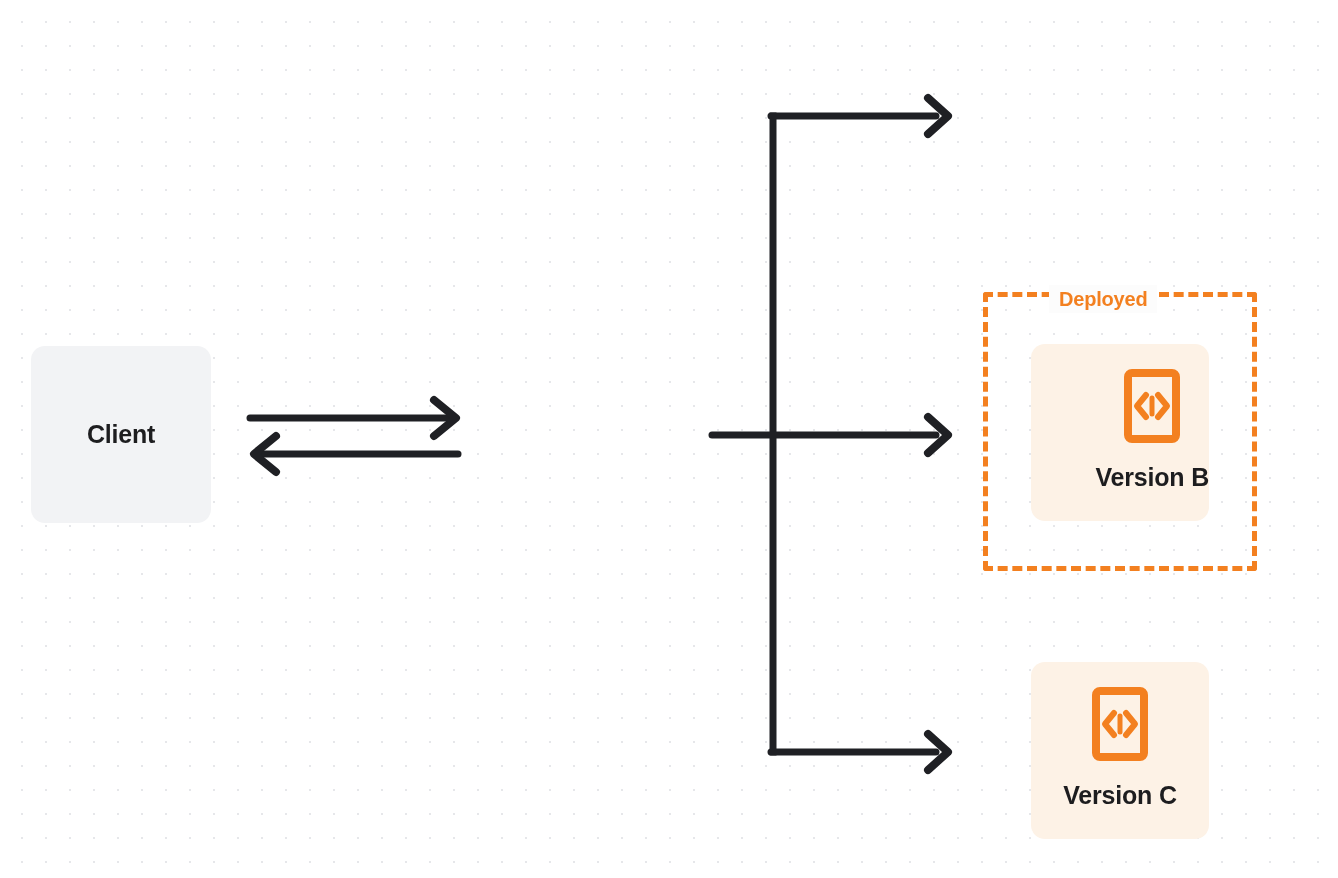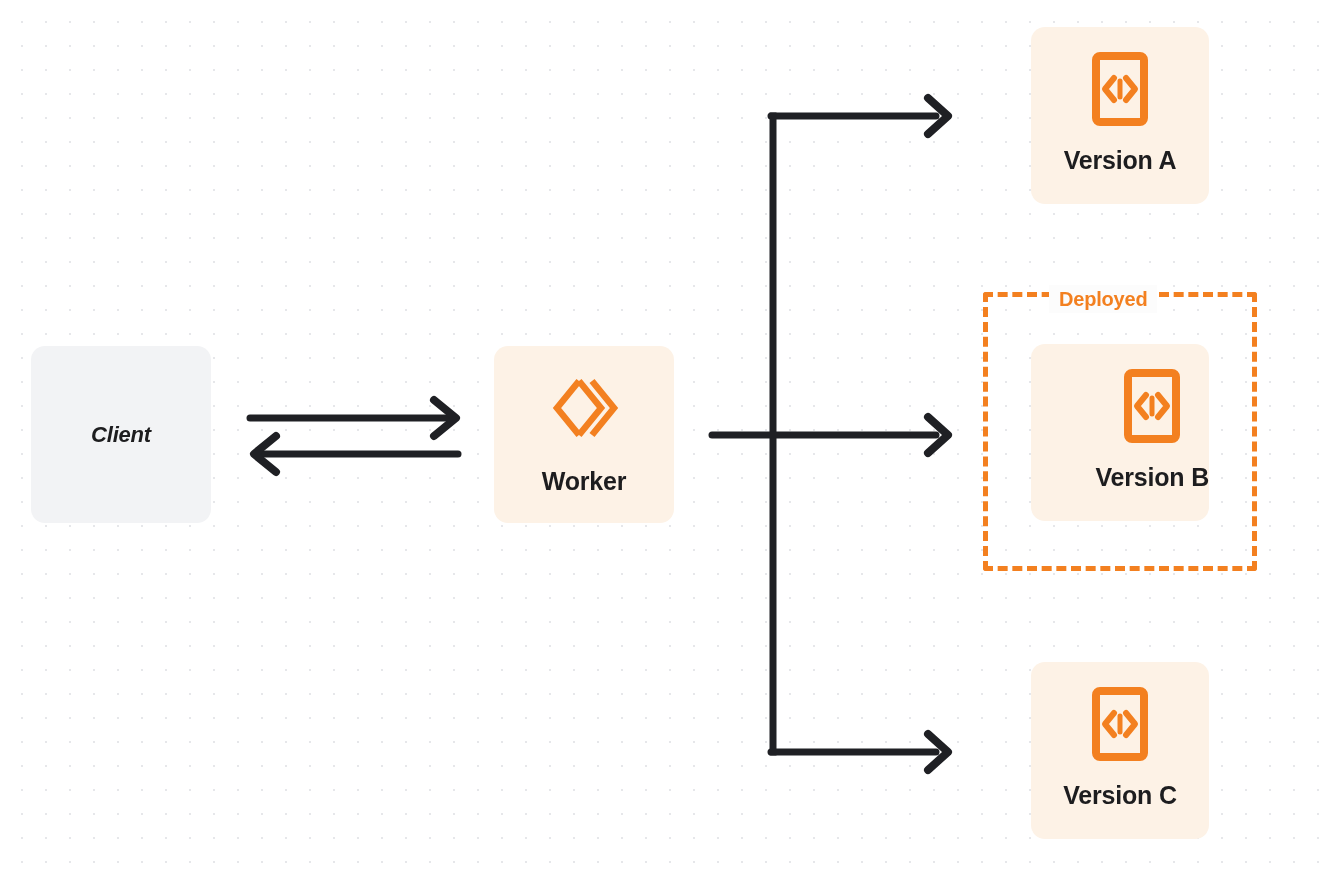--- a/index.html
+++ b/index.html
@@ -34,21 +34,21 @@
     color: #1d1d1f;
     letter-spacing: -0.2px;
     white-space: nowrap;
   }
 
   #client-node {
     left: 31px;  top: 346px;
     width: 180px; height: 177px;
     background: #f2f3f5;
   }
-  #client-node .node-label { font-size: 22px; font-style: italic; }
+  #client-node .node-label { font-size: 25px; }
 
   #worker-node {
     left: 494px; top: 346px;
     width: 180px; height: 177px;
     background: #fdf2e6;
   }
   .worker-inner {
     display: flex; flex-direction: column;
     align-items: center; justify-content: center;
     gap: 16px;
@@ -149,49 +149,21 @@
     <g>
       <path d="M 771 752 L 936 752" fill="none" stroke="#1f2024" stroke-width="7" stroke-linecap="round"></path>
       <path d="M 928 734 L 948 752 L 928 770" fill="none" stroke="#1f2024" stroke-width="8" stroke-linecap="round" stroke-linejoin="round"></path>
     </g>
   </svg>
 
   <div class="node" id="client-node">
     <span class="node-label">Client</span>
   </div>
 
-  <div class="node" id="worker-node">
-    <div class="worker-inner">
-      <span>
-        <svg width="78" height="78" viewBox="0 0 78 78" xmlns="http://www.w3.org/2000/svg">
 
-          <path d="M 34 12 L 12 39 L 34 66" fill="none" stroke="#f38020" stroke-width="6.5" stroke-linejoin="miter" stroke-linecap="butt"></path>
-
-          <path d="M 34 12 L 56 39 L 34 66" fill="none" stroke="#f38020" stroke-width="6.5" stroke-linejoin="miter" stroke-linecap="butt"></path>
-
-          <path d="M 47 12 L 69 39 L 47 66" fill="none" stroke="#f38020" stroke-width="6.5" stroke-linejoin="miter" stroke-linecap="butt"></path>
-        </svg>
-      </span>
-      <span class="node-label">Worker</span>
-    </div>
-  </div>
-
-  <div class="node version-node" id="version-a-node">
-    <div class="version-inner">
-      <span>
-        <svg width="56" height="74" viewBox="0 0 56 74" xmlns="http://www.w3.org/2000/svg">
-          <rect x="4" y="4" width="48" height="66" rx="4" ry="4" fill="none" stroke="#f38020" stroke-width="8"></rect>
-          <path d="M 22 26 L 13 37 L 22 48" fill="none" stroke="#f38020" stroke-width="6" stroke-linecap="round" stroke-linejoin="round"></path>
-          <path d="M 34 26 L 43 37 L 34 48" fill="none" stroke="#f38020" stroke-width="6" stroke-linecap="round" stroke-linejoin="round"></path>
-          <path d="M 28 29 L 28 45" fill="none" stroke="#f38020" stroke-width="5" stroke-linecap="round"></path>
-        </svg>
-      </span>
-      <span class="node-label">Version A</span>
-    </div>
-  </div>
 
   <div id="deployed-frame"></div>
   <div id="deployed-label">Deployed</div>
 
   <div class="node version-node" id="version-b-node">
     <div class="version-inner">
       <span>
         <svg width="56" height="74" viewBox="0 0 56 74" xmlns="http://www.w3.org/2000/svg">
           <rect x="4" y="4" width="48" height="66" rx="4" ry="4" fill="none" stroke="#f38020" stroke-width="8"></rect>
           <path d="M 22 26 L 13 37 L 22 48" fill="none" stroke="#f38020" stroke-width="6" stroke-linecap="round" stroke-linejoin="round"></path>

